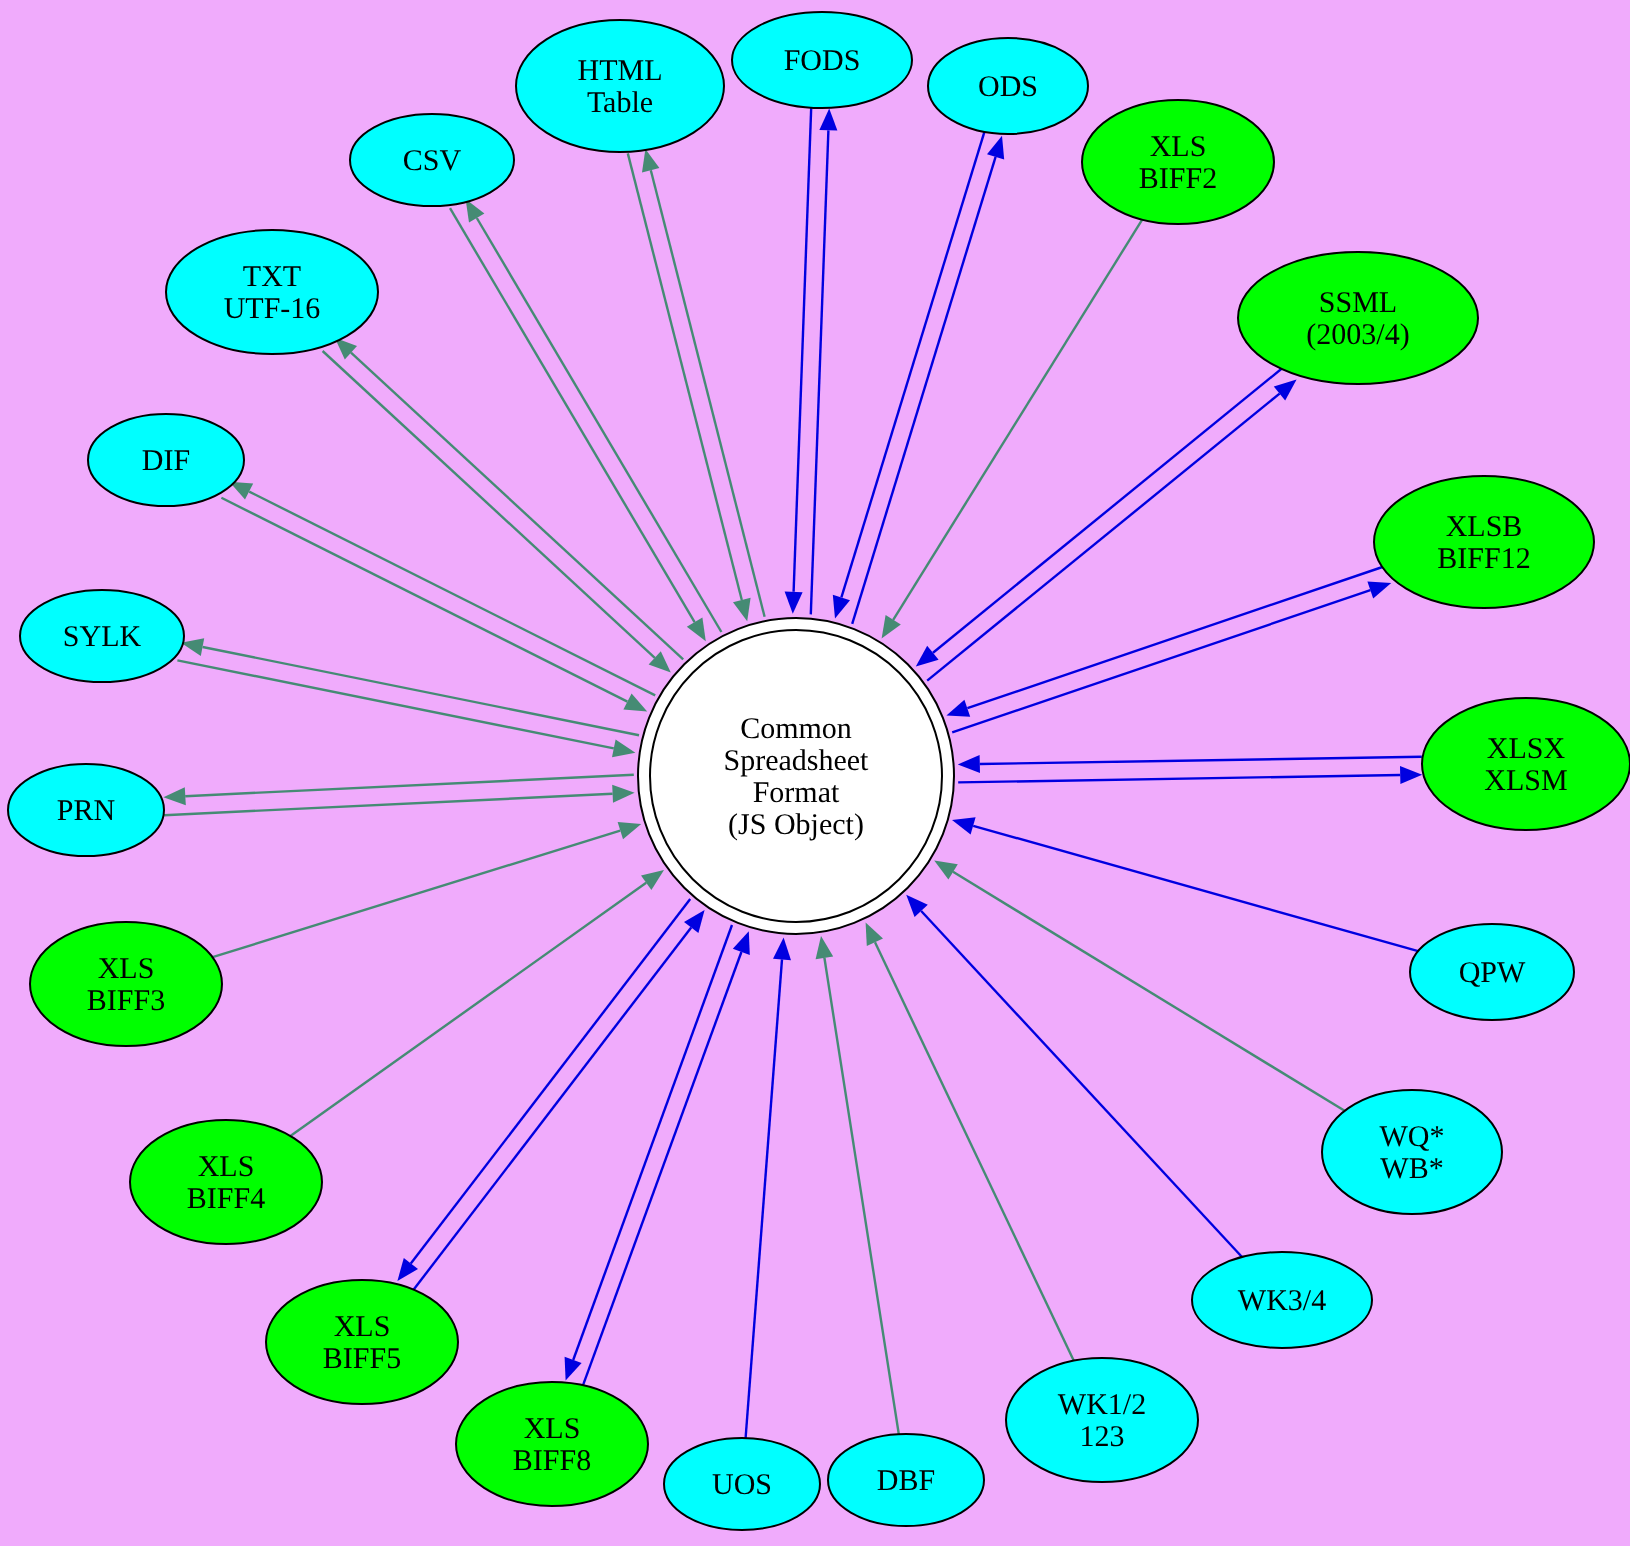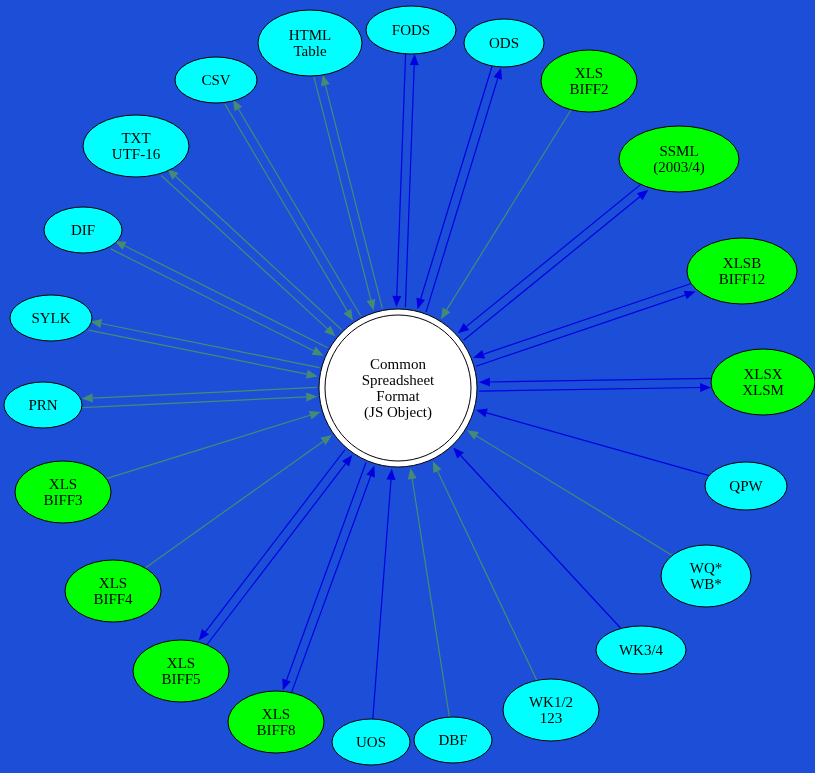--- a/index.html
+++ b/index.html
@@ -4,21 +4,21 @@
 <style>
   html, body {
     margin: 0;
     padding: 0;
     background: #ffffff;
   }
   .stage {
     position: relative;
     width: 815px;
     height: 773px;
-    background: #1d4ed8;
+    background: #f0abfc;
     overflow: hidden;
   }
   .node-label {
     font-family: "Liberation Serif", serif;
     font-size: 15px;
     fill: #000000;
   }
 </style>
 </head>
 <body>

